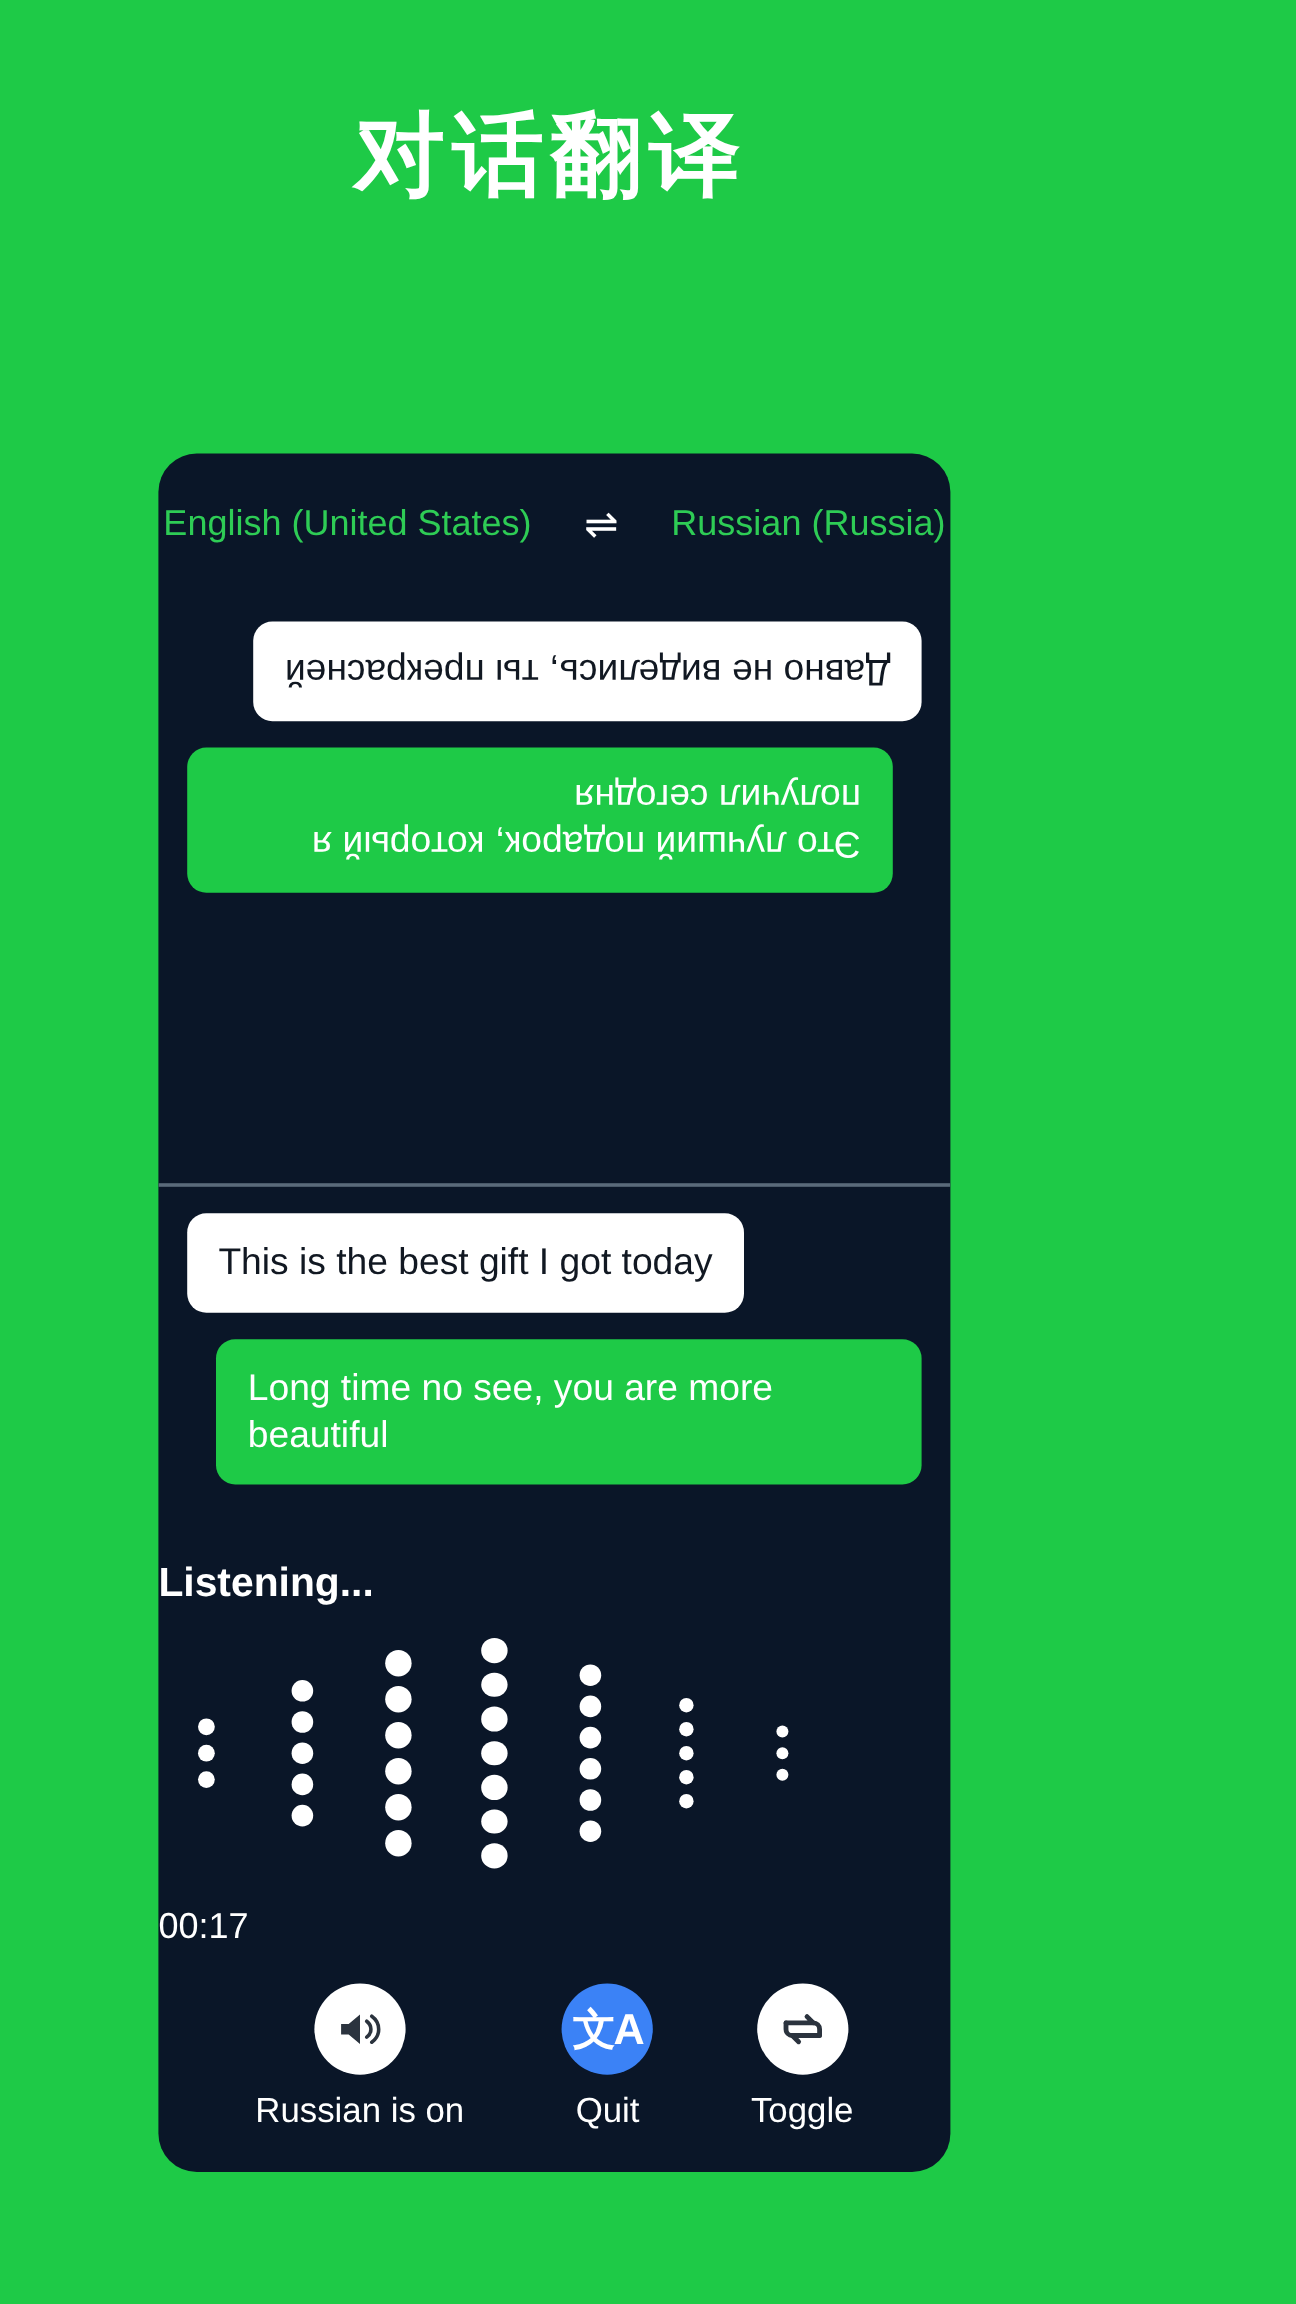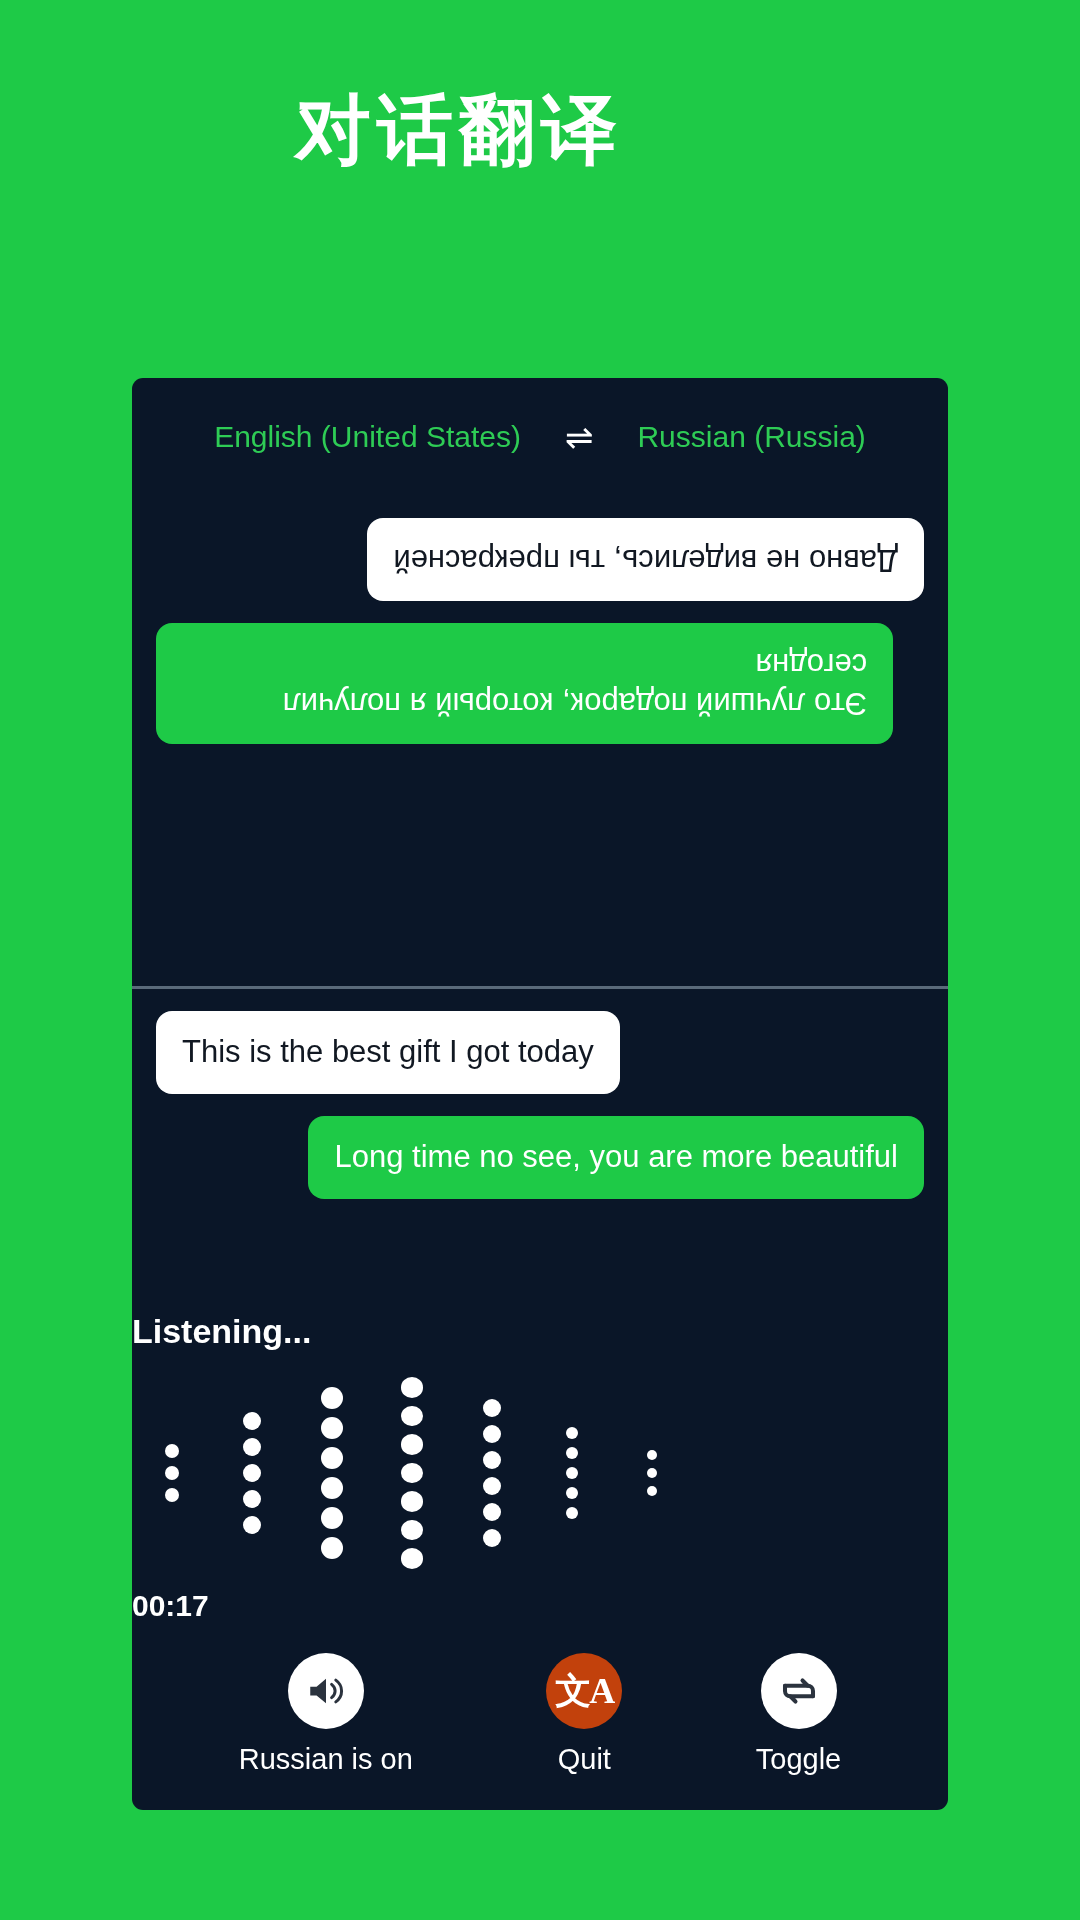--- a/index.html
+++ b/index.html
@@ -27,24 +27,24 @@
     font-weight: bold;
     letter-spacing: 6px;
     line-height: 1.1;
   }
 
   
   #phone-card {
     position: absolute;
     left: 132px;
     top: 378px;
-    width: 816px;
+    width: 660px;
     height: 1432px;
     background: #0A1628;
-    border-radius: 11px;
+    border-radius: 32px;
     overflow: hidden;
     display: flex;
     flex-direction: column;
   }
 
   
   #language-bar {
     height: 118px;
     flex: 0 0 auto;
     display: flex;
@@ -152,22 +152,21 @@
     height: 100%;
   }
   .wave-dot {
     background: #ffffff;
     border-radius: 50%;
     margin: 4px 0;
   }
   #timer-label {
     color: #ffffff;
     font-size: 30px;
-    margin-top: 16px;
-    font-weight: bold;
+    margin-top: 28px;
   }
 
   
   #controls {
     flex: 0 0 auto;
     display: flex;
     align-items: flex-start;
     justify-content: space-around;
     padding: 22px 40px 34px 40px;
     box-sizing: border-box;
@@ -181,21 +180,21 @@
   }
   .control-circle {
     width: 76px;
     height: 76px;
     border-radius: 50%;
     display: flex;
     align-items: center;
     justify-content: center;
   }
   .control-circle.white { background: #ffffff; }
-  .control-circle.red   { background: #c2410c; font-family: Liberation Serif, serif; }
+  .control-circle.red   { background: #3b82f6; }
   .control-label {
     color: #ffffff;
     font-size: 29px;
     white-space: nowrap;
   }
   .translate-glyph {
     color: #ffffff;
     font-size: 36px;
     font-weight: bold;
     line-height: 1;

